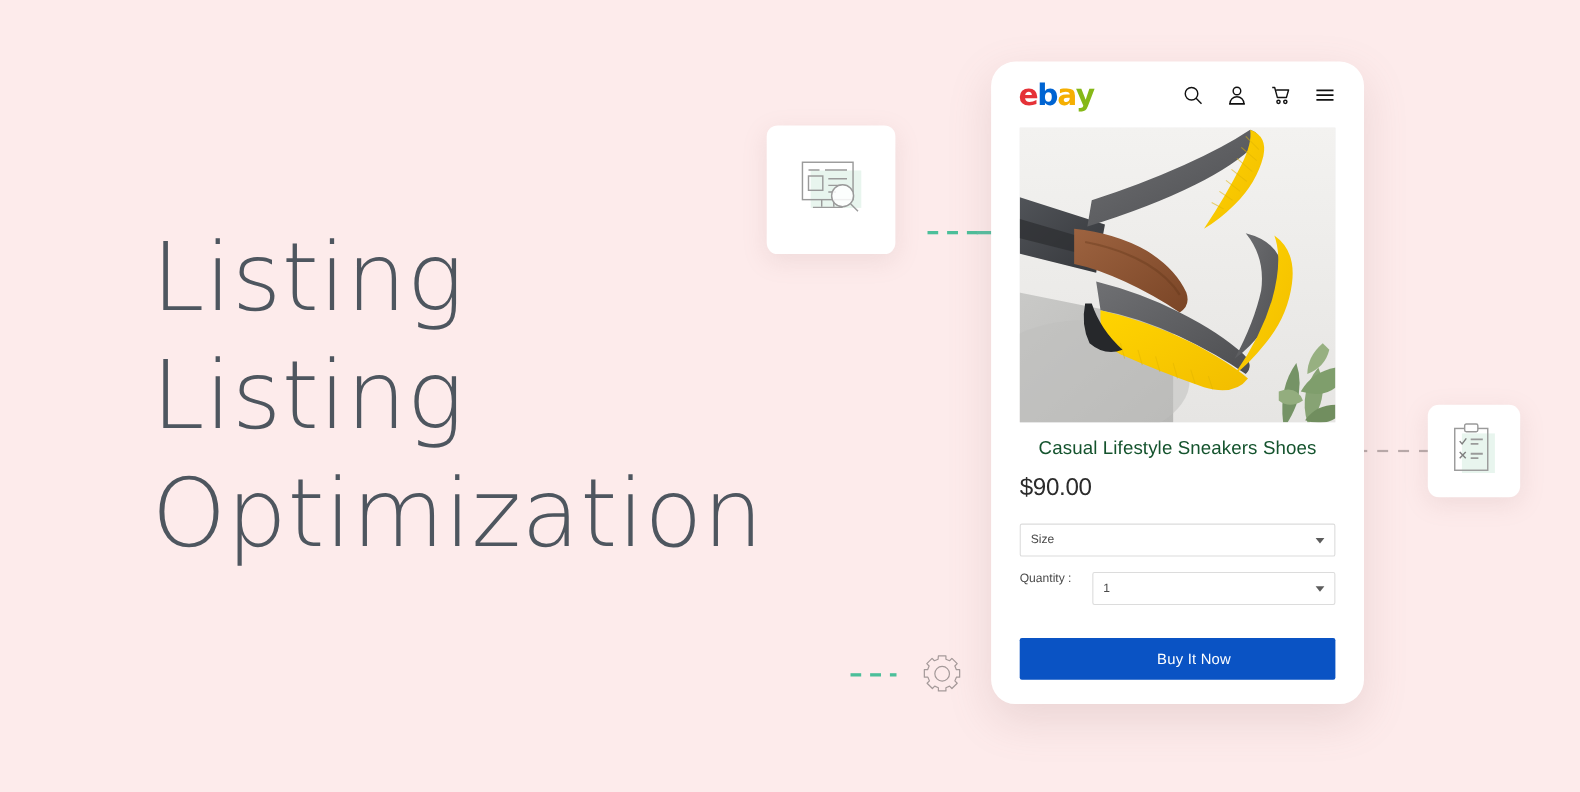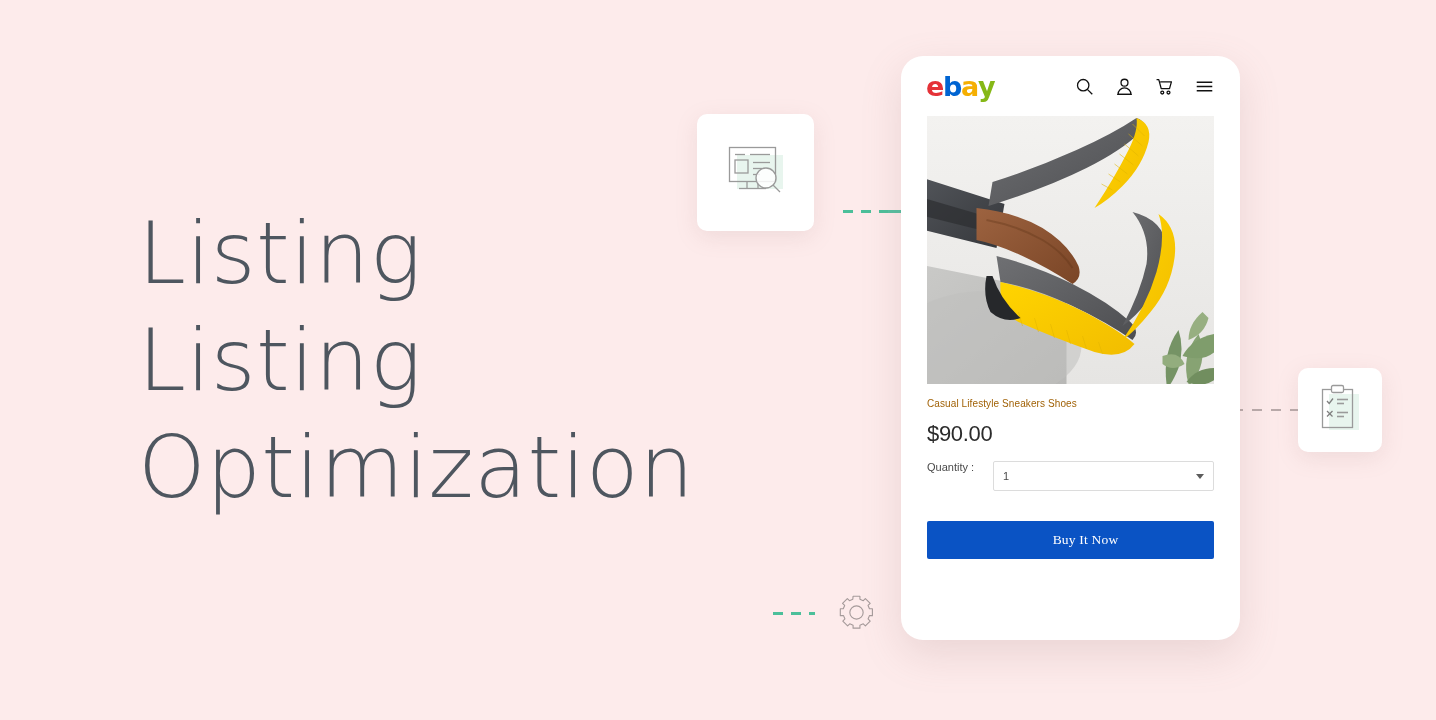--- a/index.html
+++ b/index.html
@@ -124,23 +124,24 @@
   .product-image {
     position: relative;
     margin: 0 26px;
     height: 268px;
     overflow: hidden;
     background: #ececec;
   }
 
   .product-info { padding: 14px 26px 0 26px; }
   .product-title {
-    font-size: 10px;
-    color: #a16207;
+    font-size: 17px;
+    color: #14532d;
     letter-spacing: 0.1px;
+    text-align: center;
   }
   .product-price {
     font-size: 22px;
     color: #2b2b2b;
     margin-top: 12px;
     letter-spacing: -0.3px;
     font-weight: 400;
   }
 
   .select-box {
@@ -176,21 +177,21 @@
   .qty-row .select-box { margin-top: 0; flex: 1; }
 
   .buy-btn {
     margin: 30px 26px 0 26px;
     height: 38px;
     background: #0a53c4;
     color: #ffffff;
     border: none;
     border-radius: 2px;
     font-size: 13.5px;
-    font-family: Liberation Serif, serif;
+    font-family: Liberation Sans, sans-serif;
     width: calc(100% - 52px);
     cursor: pointer;
     letter-spacing: 0.2px;
     padding-left: 36px;
   }
 </style>
 </head>
 <body>
 
 <div class="headline">
@@ -349,20 +350,24 @@
         <path d="M236 240 Q252 234 258 248 Q246 256 236 248 Z" fill="#8faa79"></path>
         <path d="M276 196 Q262 208 262 224 Q278 218 282 202 Z" fill="#93ad7c"></path>
       </g>
     </svg>
   </div>
 
   <div class="product-info">
     <div class="product-title">Casual Lifestyle Sneakers Shoes</div>
     <div class="product-price">$90.00</div>
 
+    <div class="select-box">
+      <span>Size</span>
+      <span class="caret"></span>
+    </div>
 
     <div class="qty-row">
       <span class="qty-label">Quantity :</span>
       <div class="select-box">
         <span>1</span>
         <span class="caret"></span>
       </div>
     </div>
   </div>
 

